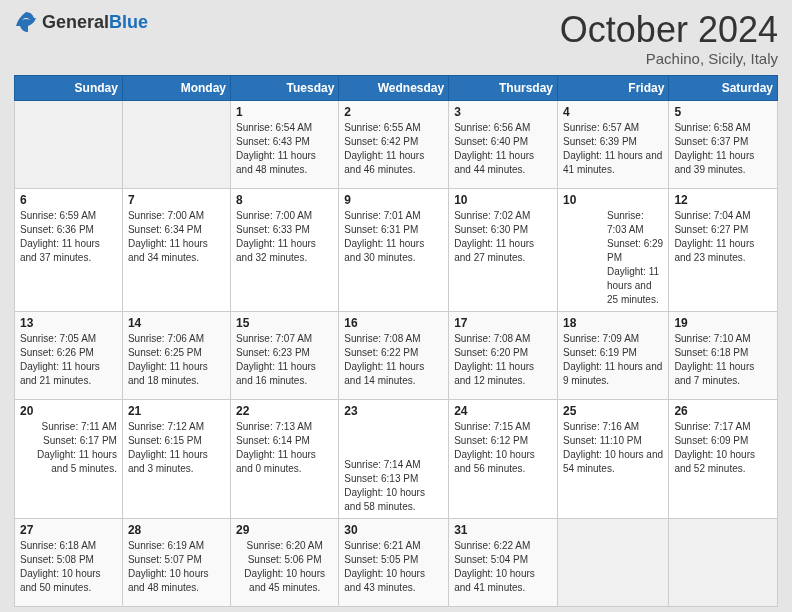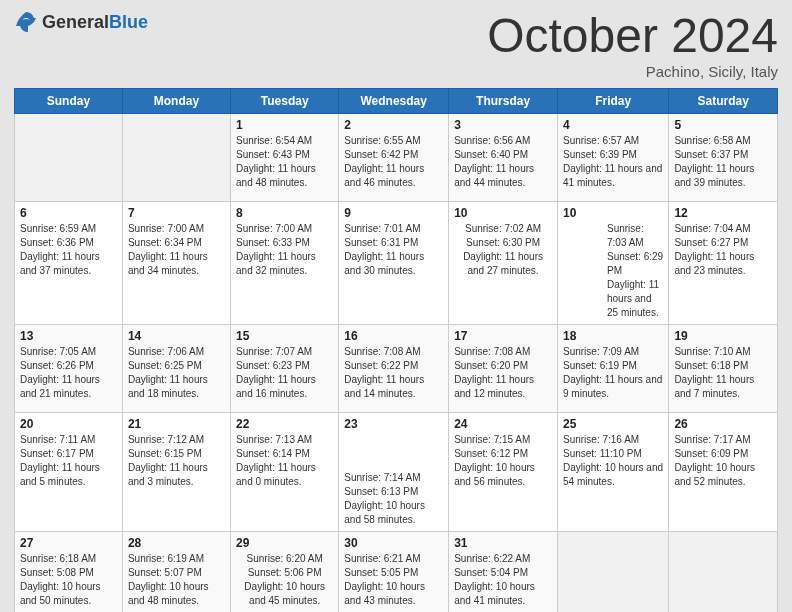--- a/index.html
+++ b/index.html
@@ -35,39 +35,39 @@
     .logo-general { color: #333; }
     .logo-blue { color: #1a6fba; }
     .logo-icon {
       width: 24px;
       height: 24px;
     }
     .title-block {
       text-align: right;
     }
     .month-title {
-      font-size: 48px;
+      font-size: 36px;
       font-weight: normal;
       color: #333;
       line-height: 1.1;
     }
     .location {
       font-size: 15px;
       color: #555;
     }
     .calendar {
       width: 100%;
       border-collapse: collapse;
       font-size: 10.5px;
     }
     .calendar thead th {
       background: #2a72b8;
       color: #fff;
       padding: 5px 4px;
-      text-align: center;
+      text-align: right;
       font-weight: bold;
       font-size: 12px;
       border: 1px solid #1a5fa0;
     }
     .calendar tbody td {
       border: 1px solid #ccc;
       padding: 4px 5px;
       vertical-align: top;
       width: 113px;
       height: 88px;
@@ -184,21 +184,21 @@
 Daylight: 11 hours and 32 minutes.</div>
           </td>
           <td>
             <span class="day-num">9</span>
             <div class="cell-text" style="white-space: pre-line;">Sunrise: 7:01 AM
 Sunset: 6:31 PM
 Daylight: 11 hours and 30 minutes.</div>
           </td>
           <td>
             <span class="day-num">10</span>
-            <div class="cell-text" style="white-space: pre-line; text-align: center;">Sunrise: 7:02 AM
+            <div class="cell-text" style="white-space: pre-line;">Sunrise: 7:02 AM
 Sunset: 6:30 PM
 Daylight: 11 hours and 27 minutes.</div>
           </td>
           <td>
             <span class="day-num">10</span>
             <div class="cell-text" style="white-space: pre-line; margin-left: 44px;">Sunrise: 7:03 AM
 Sunset: 6:29 PM
 Daylight: 11 hours and 25 minutes.</div>
           </td>
           <td>
@@ -248,21 +248,21 @@
           <td>
             <span class="day-num">19</span>
             <div class="cell-text" style="white-space: pre-line;">Sunrise: 7:10 AM
 Sunset: 6:18 PM
 Daylight: 11 hours and 7 minutes.</div>
           </td>
         </tr>
         <tr>
           <td>
             <span class="day-num">20</span>
-            <div class="cell-text" style="white-space: pre-line;">Sunrise: 7:11 AM
+            <div class="cell-text" style="white-space: pre-line; text-align: right;">Sunrise: 7:11 AM
 Sunset: 6:17 PM
 Daylight: 11 hours and 5 minutes.</div>
           </td>
           <td>
             <span class="day-num">21</span>
             <div class="cell-text" style="white-space: pre-line;">Sunrise: 7:12 AM
 Sunset: 6:15 PM
 Daylight: 11 hours and 3 minutes.</div>
           </td>
           <td>

